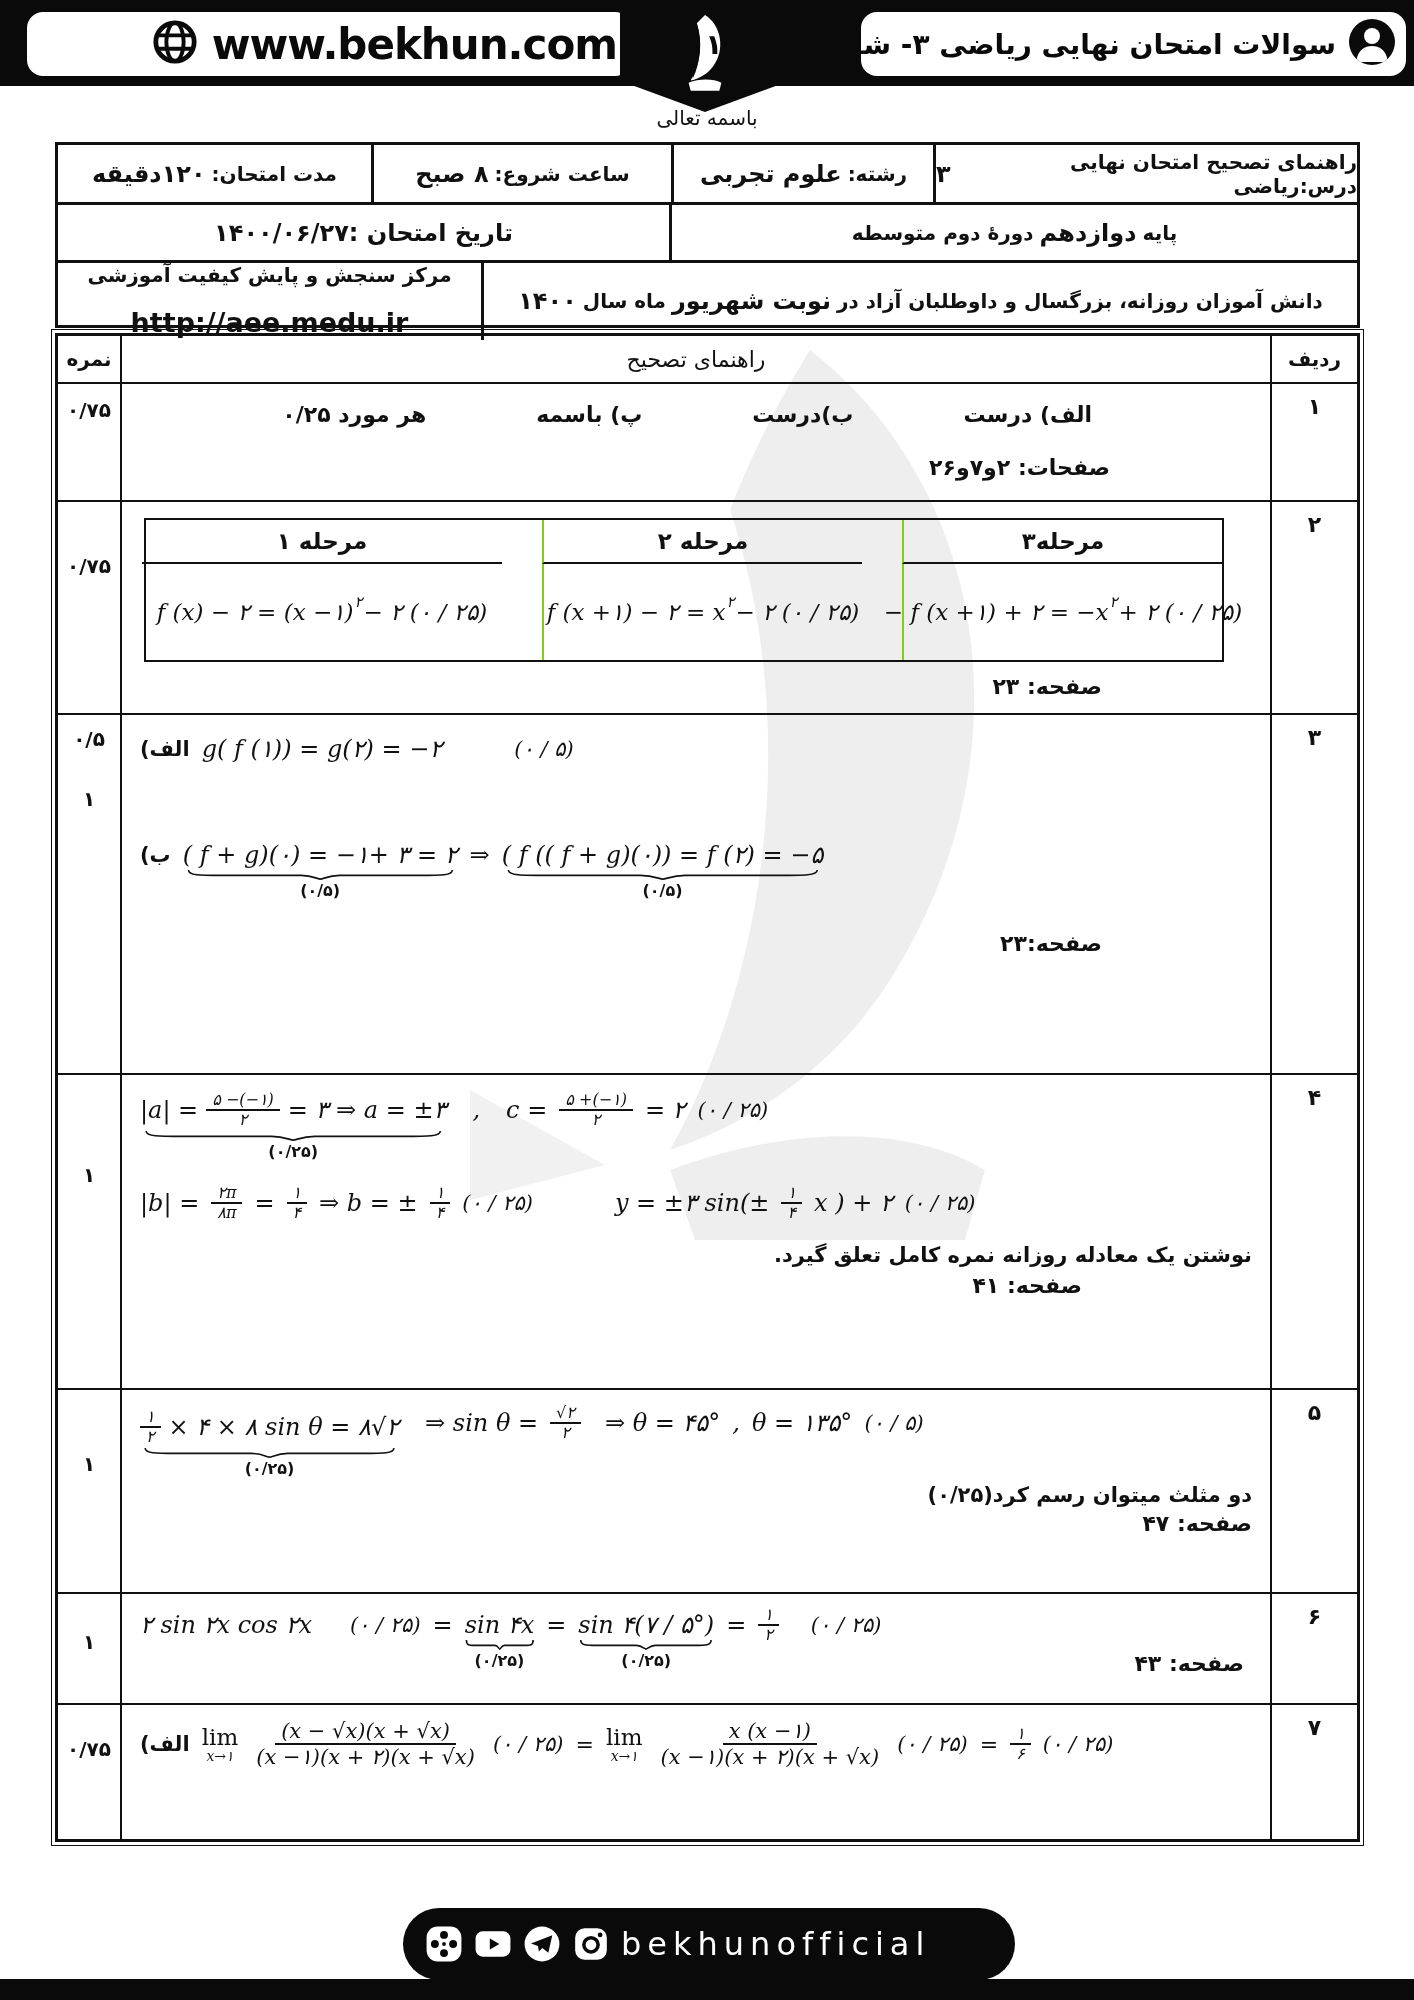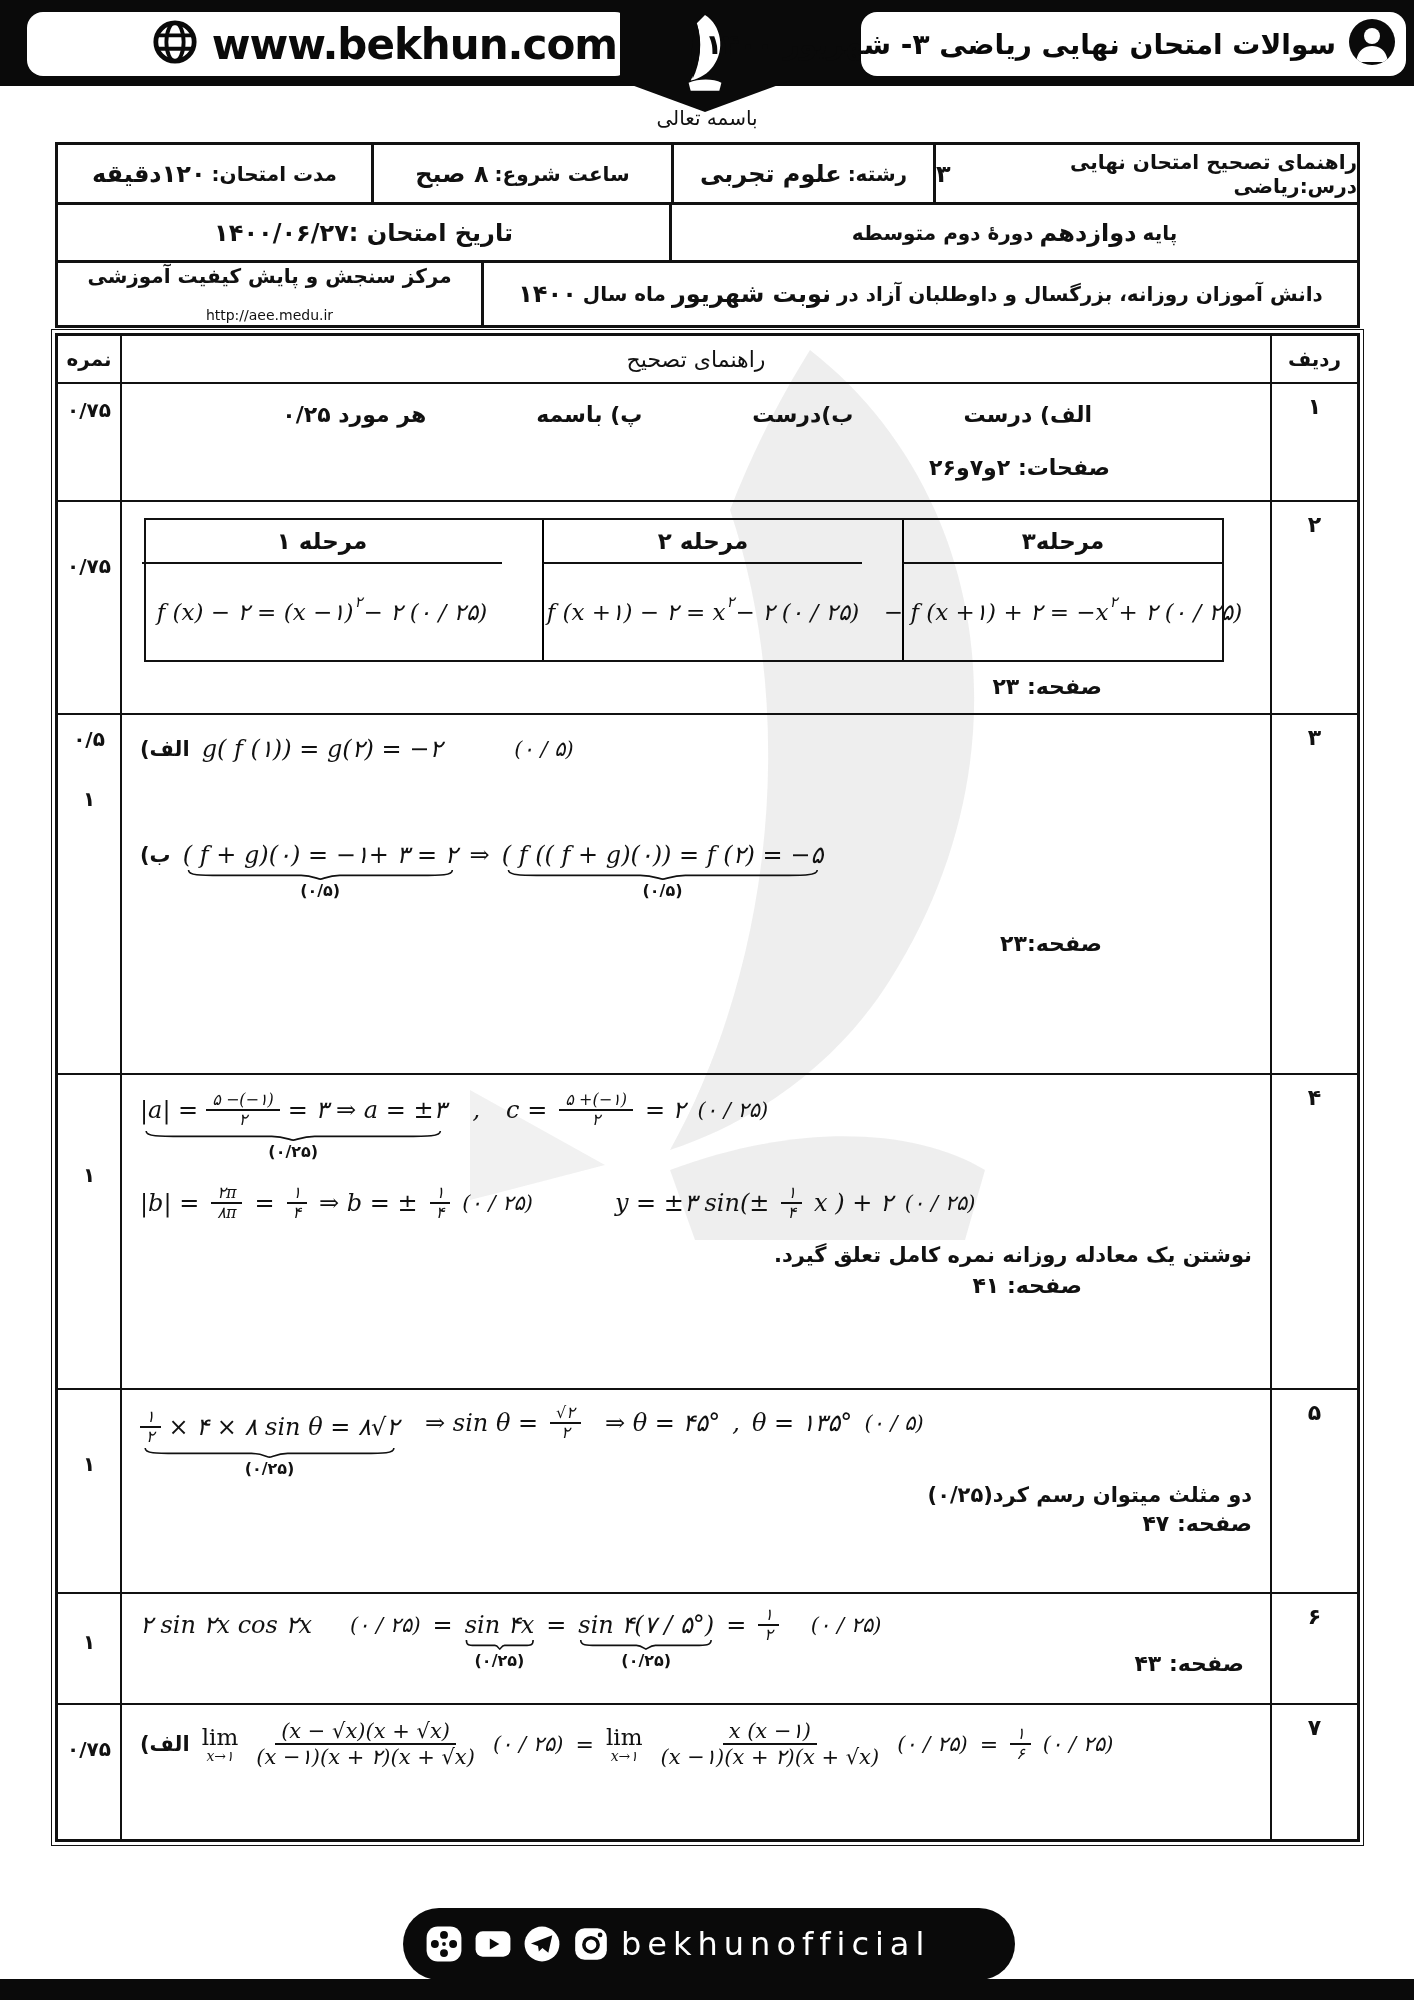--- a/index.html
+++ b/index.html
@@ -25,21 +25,21 @@
   .info-row{display:grid;box-sizing:border-box;}
   .info-row:not(:last-child){border-bottom:3px solid #111;}
   .info-row1{grid-template-columns:424px 262px 300px auto;height:60px;}
   .info-row2{grid-template-columns:688px auto;height:58px;}
   .info-row3{grid-template-columns:876px auto;height:62px;}
   .info-cell{display:flex;direction:rtl;align-items:center;justify-content:center;gap:6px;
              box-sizing:border-box;font-weight:700;font-size:20px;}
   .info-cell:not(:last-child){border-left:3px solid #111;}
   .big-val{font-size:24px;font-weight:800;}
   .center-cell{flex-direction:column;gap:18px;line-height:1.25;}
-  .url-text{font-size:14px;font-weight:400;direction:ltr;}
+  .url-text{font-size:27px;font-weight:700;direction:ltr;}
   
   .atable{position:absolute;left:55px;top:333px;width:1305px;border:3px solid #111;
           outline:1.5px solid #111;outline-offset:3px;box-sizing:border-box;background:transparent;z-index:2;}
   .trow{display:grid;grid-template-columns:62px 1152px auto;box-sizing:border-box;}
   .trow + .trow{border-top:2px solid #111;}
   .c-score{display:flex;flex-direction:column;align-items:center;font-weight:700;font-size:20px;box-sizing:border-box;}
   .c-content{position:relative;direction:rtl;padding:0 18px;box-sizing:border-box;
              border-left:2px solid #111;border-right:2px solid #111;overflow:visible;}
   .c-num{display:flex;justify-content:center;font-weight:700;font-size:22px;padding-top:10px;box-sizing:border-box;border-radius:22px;}
   .thead{height:46px;}
@@ -65,21 +65,21 @@
   .lim-sub{font-size:14px;}
   .score-inline{font-size:21px;}
   .pnote{font-weight:700;font-size:21px;text-align:right;direction:rtl;}
   .ppage{font-weight:700;font-size:22px;direction:rtl;}
   
   .r1line{display:flex;direction:rtl;font-weight:700;font-size:22px;padding:18px 160px 0 0;gap:110px;white-space:nowrap;}
   
   .stage-table{display:grid;grid-template-columns:360px 360px 360px;direction:rtl;border:2px solid #111;
                width:1080px;margin:16px 28px 0 0;box-sizing:border-box;background:transparent;}
   .stage-table > div{box-sizing:border-box;}
-  .stage-table > div:not(:nth-child(3n)){border-left:2px solid #000000;margin-left:40px;}
+  .stage-table > div:not(:nth-child(3n)){border-left:2px solid #84cc16;margin-left:40px;}
   .st-h{height:44px;display:flex;align-items:center;justify-content:center;font-weight:800;font-size:23px;
         border-bottom:2px solid #111;}
   .st-f{height:96px;display:flex;align-items:center;justify-content:center;direction:ltr;
         font-family:"DejaVu Serif","Liberation Serif",serif;font-style:italic;font-size:23px;white-space:nowrap;}
   
   .watermark{position:absolute;left:430px;top:330px;width:620px;height:980px;z-index:1;opacity:.85;}
   
   .footer-pill{position:absolute;left:403px;top:1908px;width:612px;height:72px;background:#0a0a0a;
                border-radius:38px;display:flex;align-items:center;gap:11px;padding:0 22px;box-sizing:border-box;}
   .footer-text{color:#fff;font-size:32px;letter-spacing:6px;font-weight:400;white-space:nowrap;}

